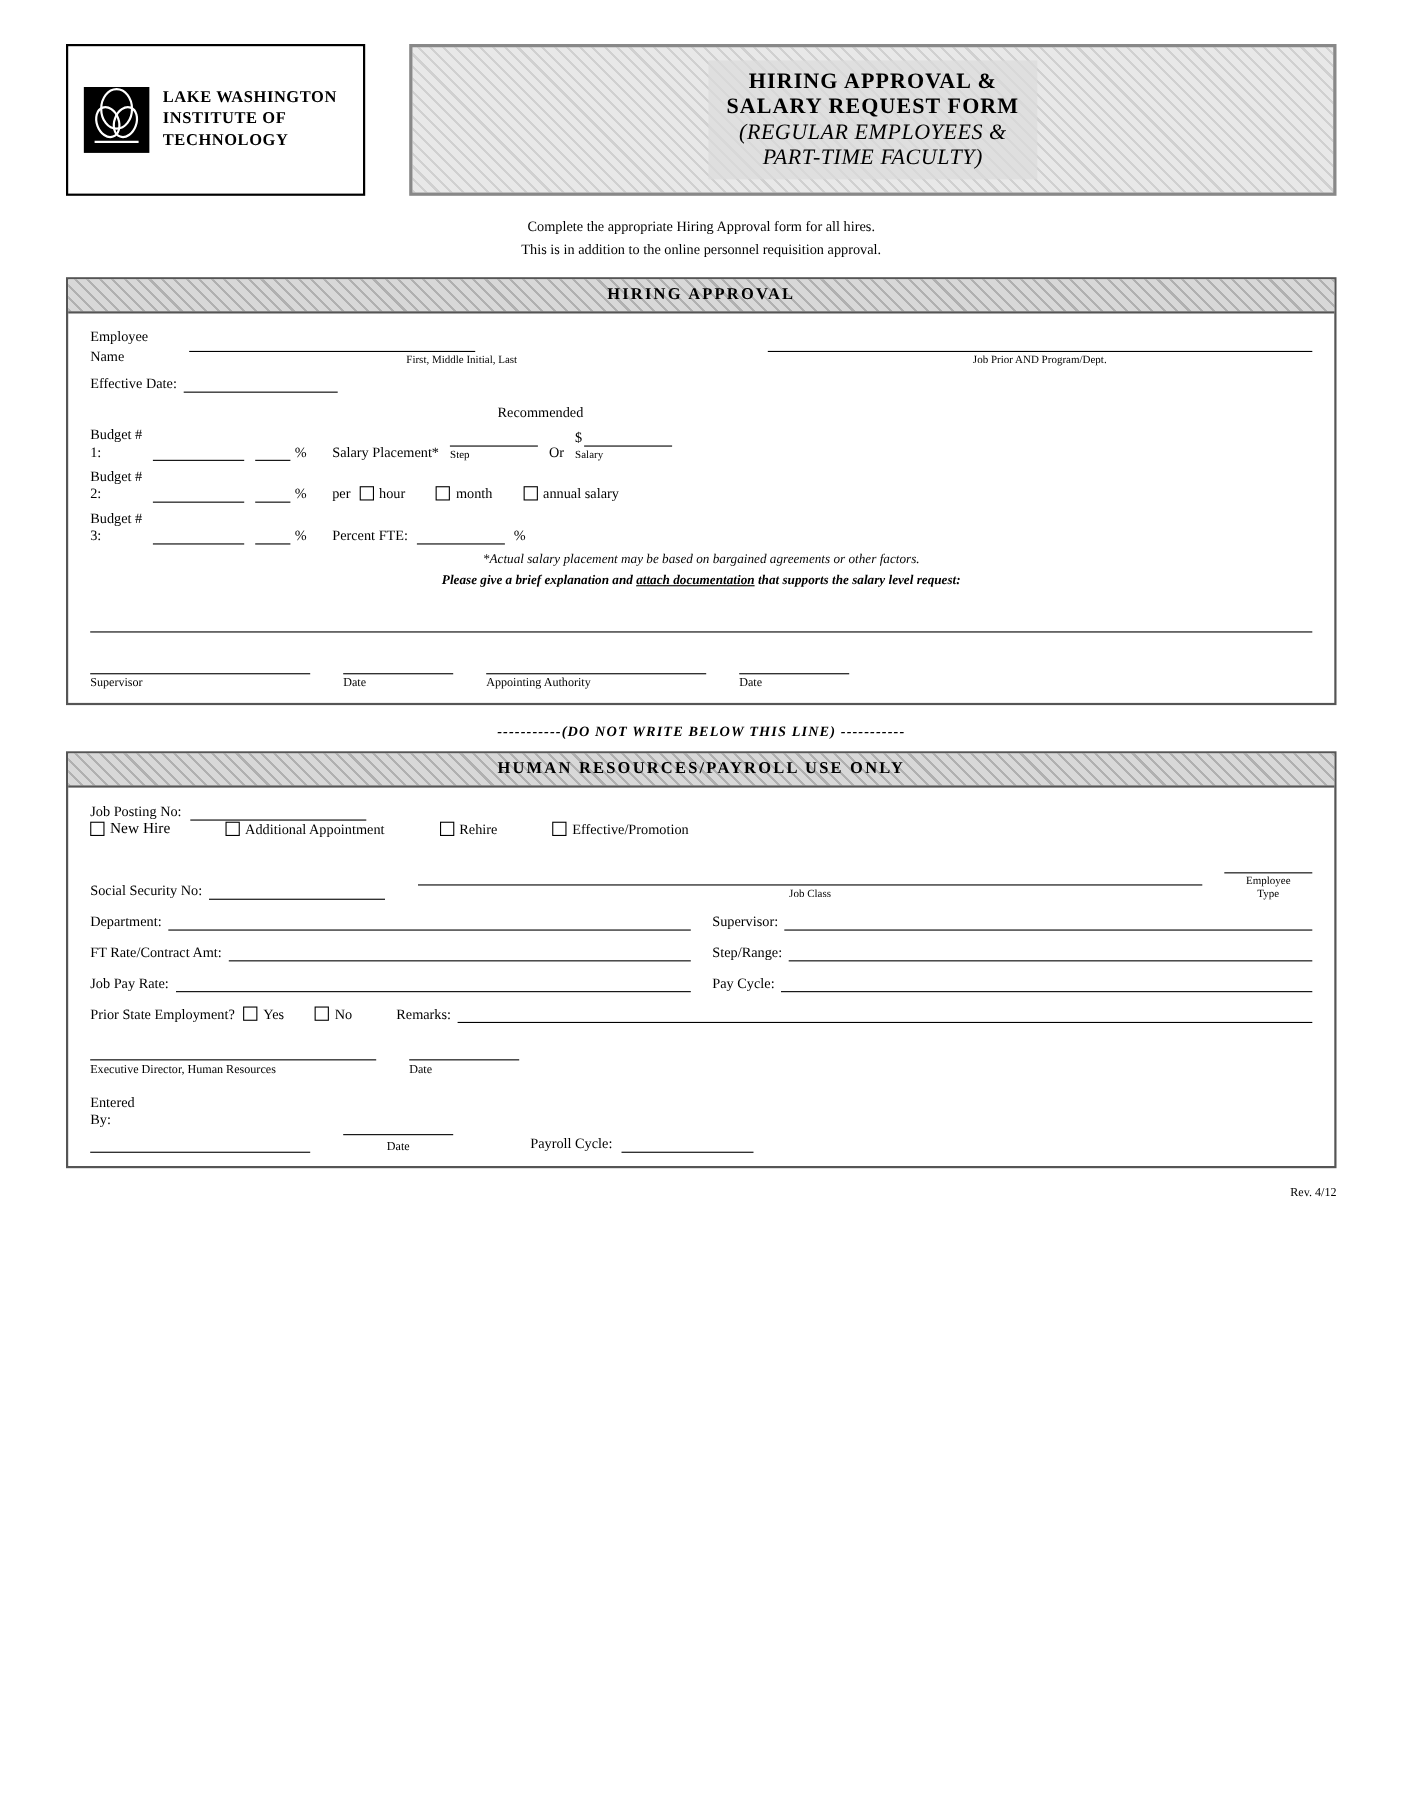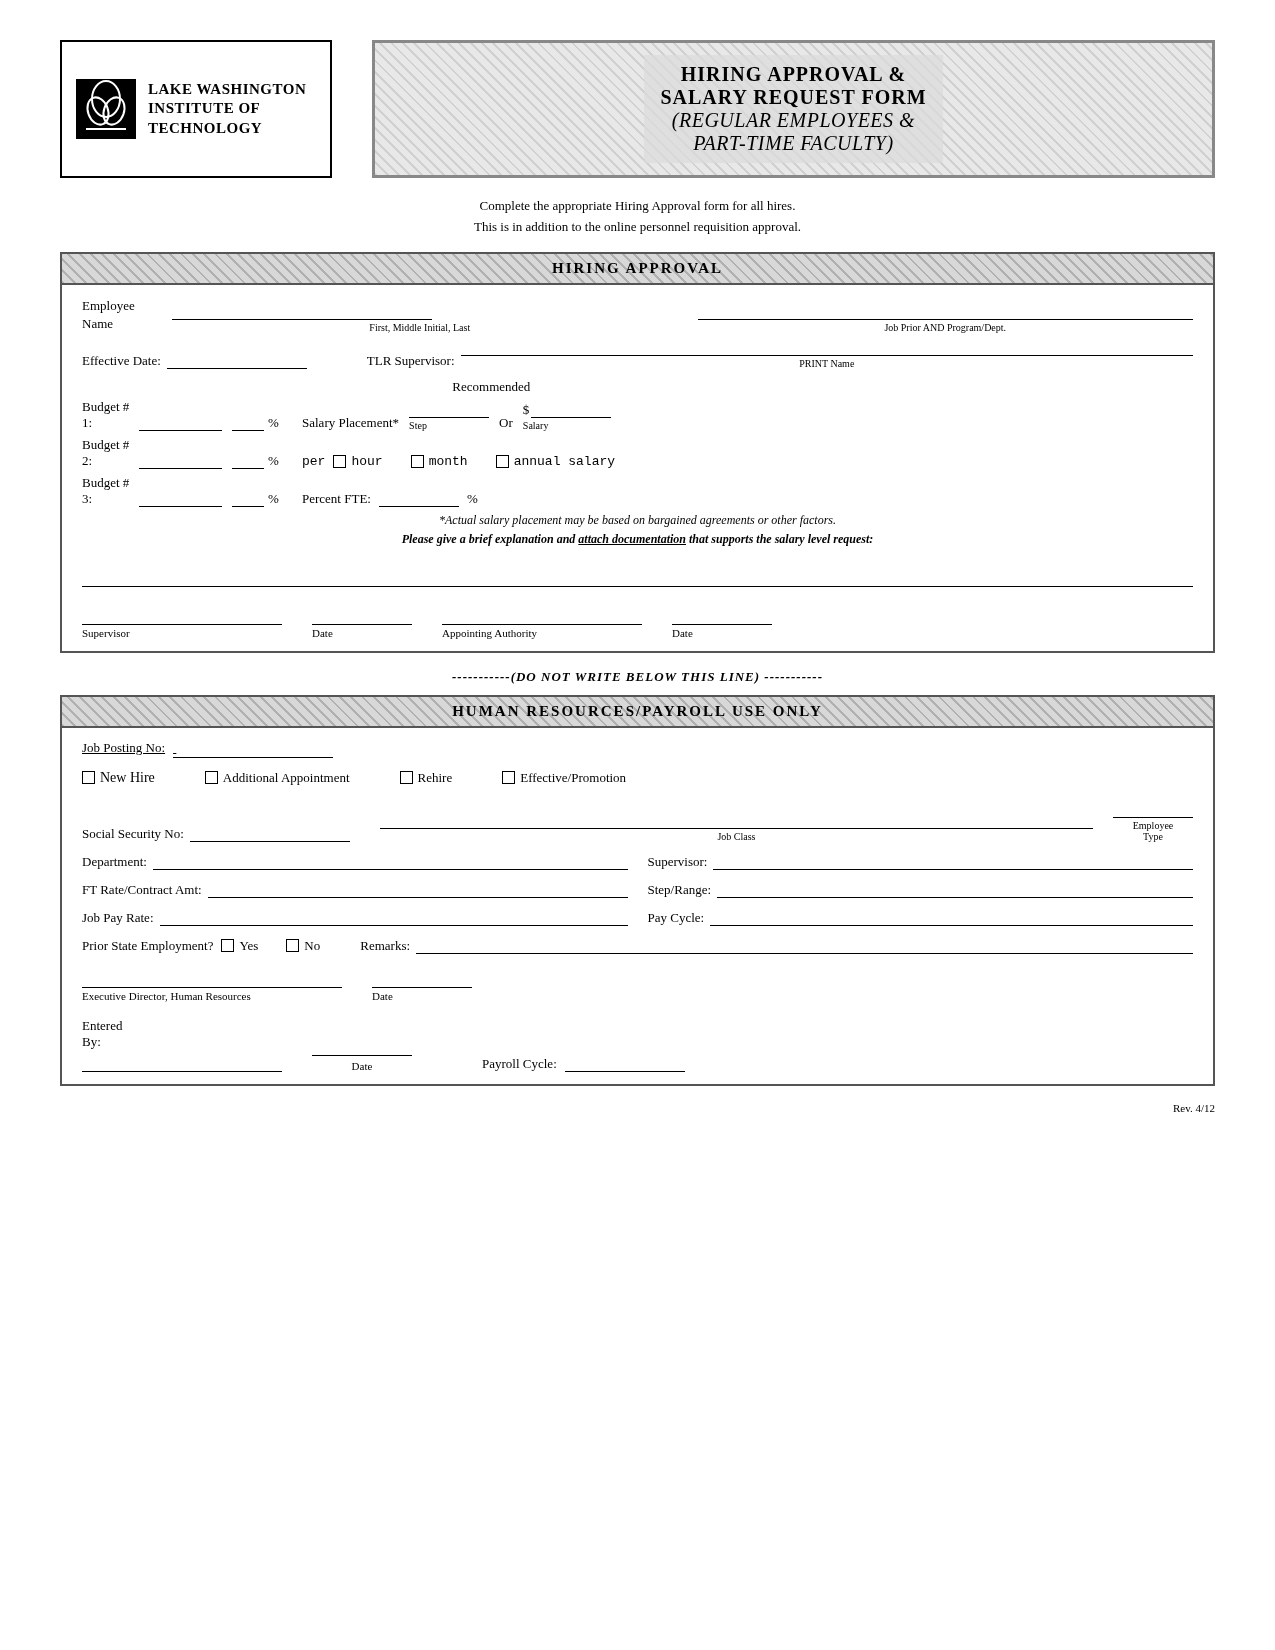--- a/index.html
+++ b/index.html
@@ -255,27 +255,20 @@
         <div class="underline-field" style="flex:none; width:100%;">&nbsp;</div>
         <span class="field-label-below">Job Prior AND Program/Dept.</span>
       </div>
     </div>
 
     <div style="display:flex; align-items:flex-end; gap:20px; margin-bottom:10px; margin-top:6px;">
       <div style="display:flex; align-items:flex-end; gap:6px;">
         <span>Effective Date:</span>
         <div class="underline-field-fixed" style="width:140px;">&nbsp;</div>
       </div>
-      <div style="flex:1; display:flex; align-items:flex-end; gap:6px; margin-left:40px;">
-        <span>TLR Supervisor:</span>
-        <div style="flex:1; display:flex; flex-direction:column;">
-          <div class="underline-field" style="width:100%;">&nbsp;</div>
-          <span class="field-label-below">PRINT Name</span>
-        </div>
-      </div>
     </div>
 
     <div style="display:flex; margin-bottom:4px;">
       <div style="flex:1;"></div>
       <div style="flex:2;">
         <span>Recommended</span>
       </div>
     </div>
 
     <div style="display:flex; align-items:flex-end; gap:10px; margin-bottom:6px;">
@@ -306,21 +299,21 @@
 
     <div style="display:flex; align-items:flex-end; gap:10px; margin-bottom:6px;">
       <div style="width:140px; display:flex; align-items:flex-end; gap:6px;">
         <span>Budget # 2:</span>
         <div class="underline-field-fixed" style="width:100px;">&nbsp;</div>
       </div>
       <div style="width:50px; display:flex; align-items:flex-end; gap:4px;">
         <div class="underline-field-fixed" style="width:32px;">&nbsp;</div>
         <span>%</span>
       </div>
-      <div style="flex:1; display:flex; align-items:flex-end; gap:8px; margin-left:10px;font-family:Liberation Mono, monospace;">
+      <div style="flex:1; display:flex; align-items:flex-end; gap:8px; margin-left:10px;">
         <span>per</span>
         <div class="checkbox-item">
           <div class="checkbox-box"></div>
           <span>hour</span>
         </div>
         <div class="checkbox-item">
           <div class="checkbox-box"></div>
           <span>month</span>
         </div>
         <div class="checkbox-item">
@@ -373,21 +366,21 @@
     </div>
   </div>
 </div>
 
 <div class="dashed-divider">-----------(DO NOT WRITE BELOW THIS LINE) -----------</div>
 
 <div class="section-box">
   <div class="section-header">HUMAN RESOURCES/PAYROLL USE ONLY</div>
   <div class="section-body">
 
-    <div style="display:flex; gap:8px; margin-bottom:12px;text-decoration:underline;">
+    <div style="display:flex; align-items:flex-end; gap:8px; ">
       <span>Job Posting No:</span>
       <div class="underline-field-fixed" style="width:160px;">&nbsp;</div>
     </div>
 
     <div style="display:flex; align-items:center; gap:30px; margin-bottom:14px; flex-wrap:wrap;">
       <div class="checkbox-item">
         <div class="checkbox-box"></div>
         <span style="font-size:14px;">New Hire</span>
       </div>
       <div class="checkbox-item">

